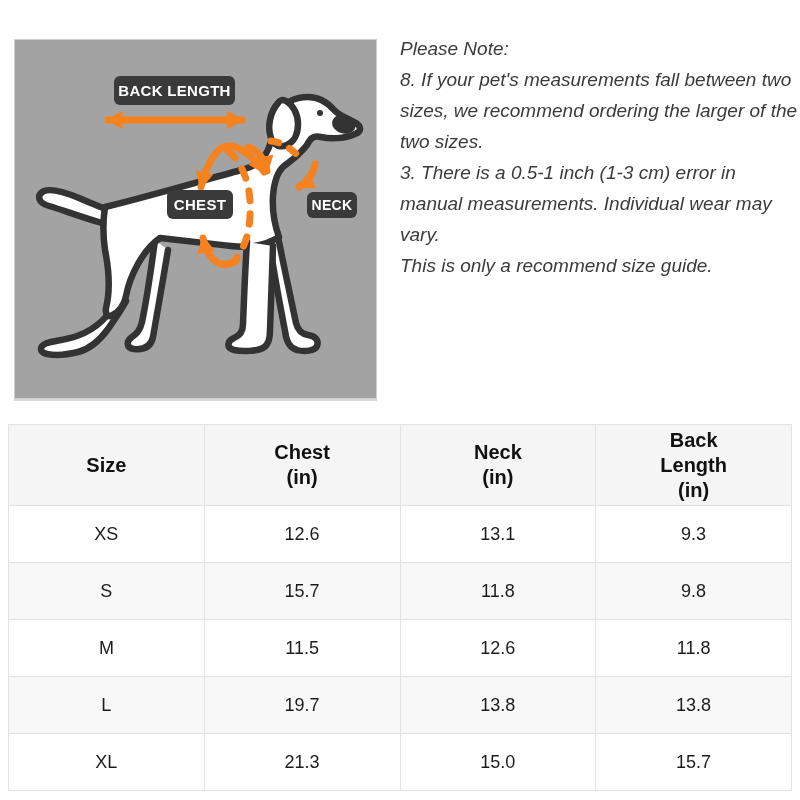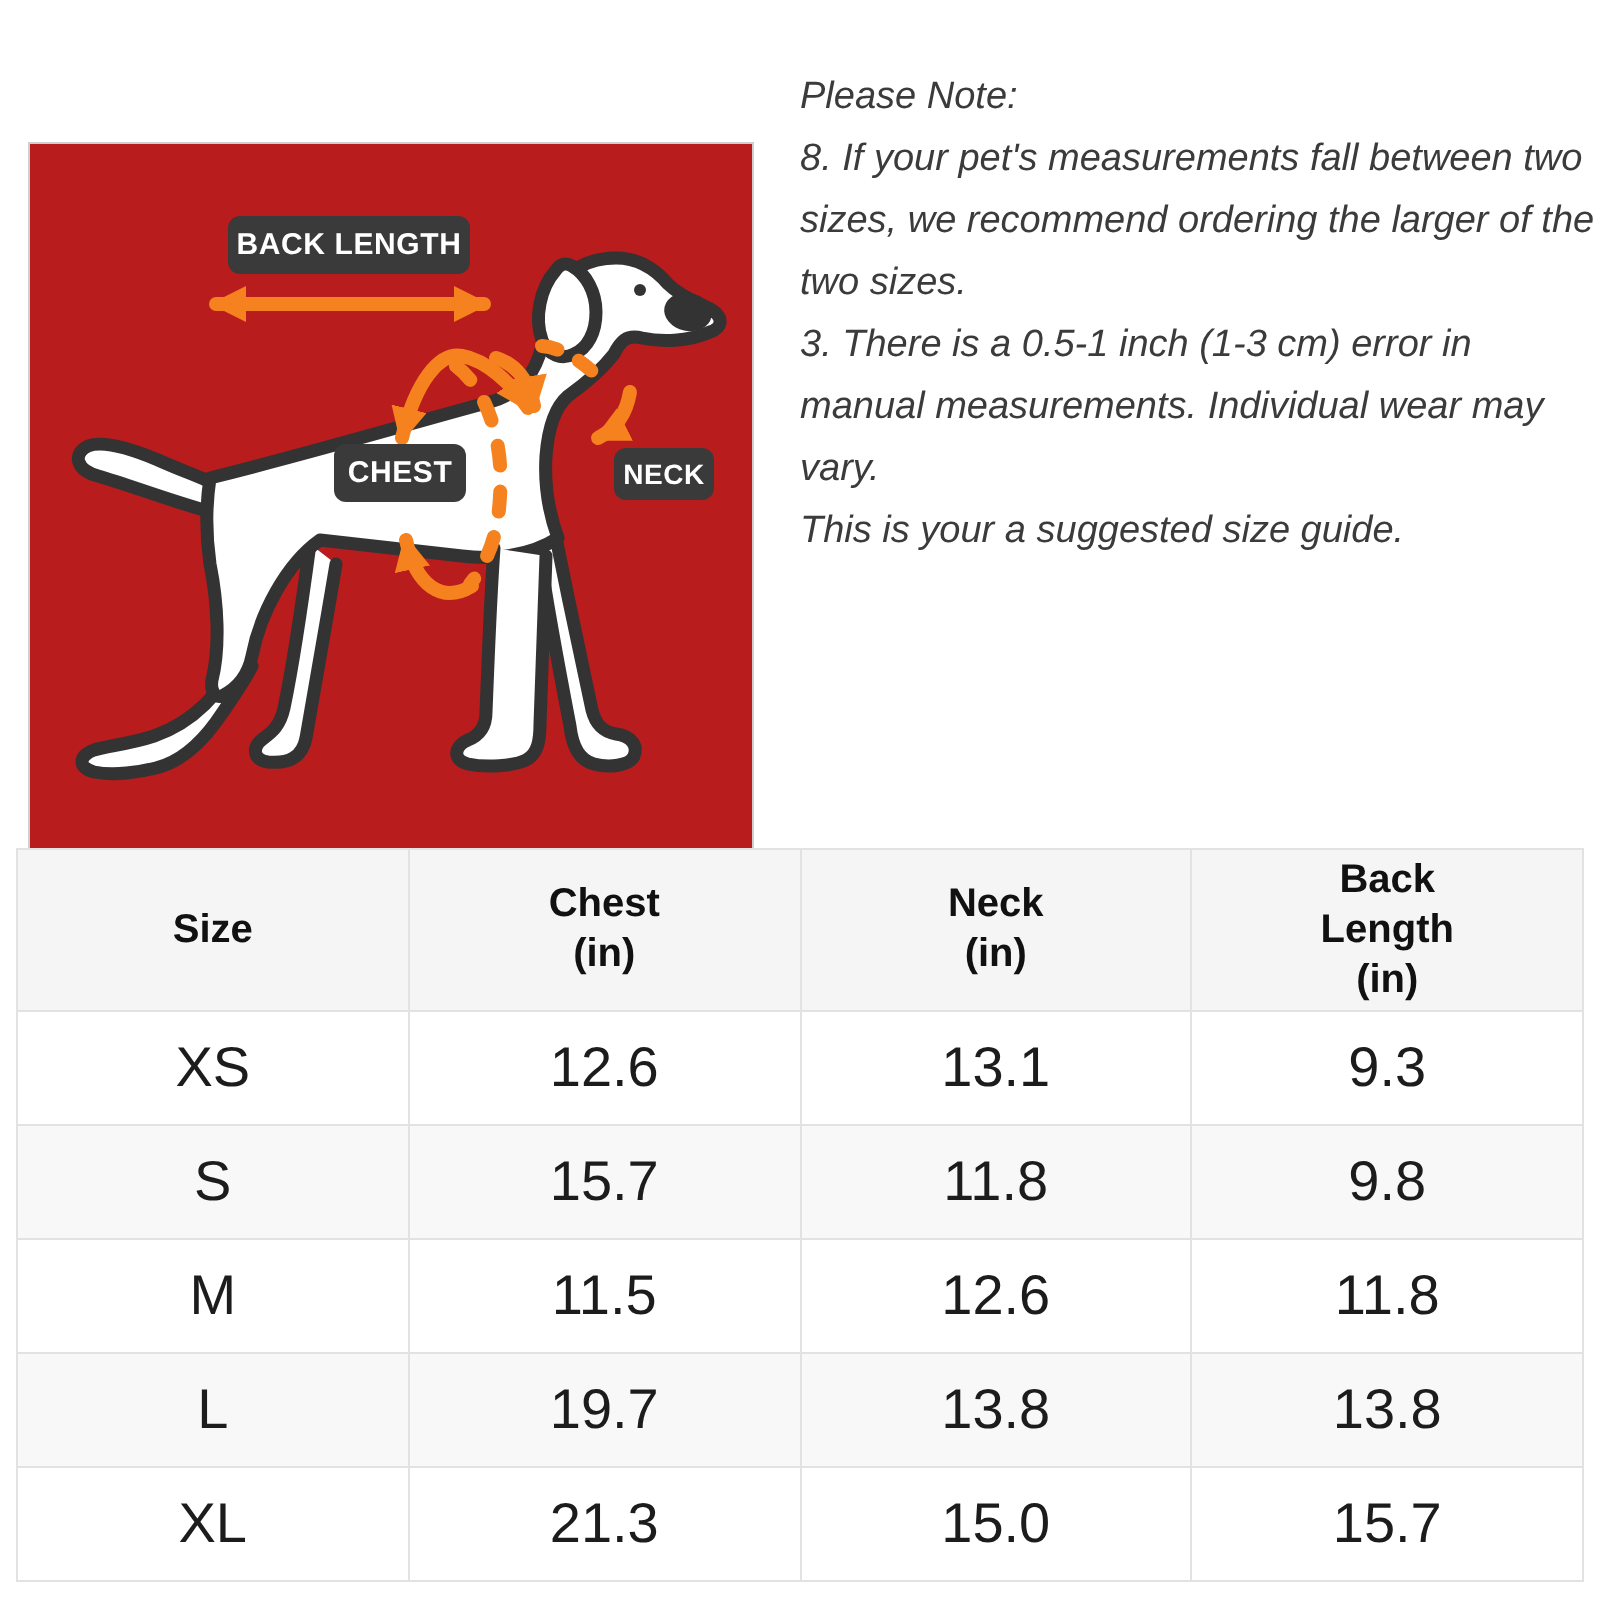--- a/index.html
+++ b/index.html
@@ -3,21 +3,21 @@
 <meta charset="utf-8">
 <style>
   * { margin:0; padding:0; box-sizing:border-box; }
   html,body { background:#fff; }
   body { font-family:"Liberation Sans","DejaVu Sans",sans-serif; }
   .page { position:relative; width:800px; height:800px; background:#fff; overflow:hidden; }
 
   
   .diagram-box {
     position:absolute; left:14px; top:39px; width:363px; height:360px;
-    background:#b91c1c; border:1px solid #cfcfcf; box-shadow:0 2px 0 #d9d9d9;margin-top:32px;
+    background:#a3a3a3; border:1px solid #cfcfcf; box-shadow:0 2px 0 #d9d9d9;
   }
   .diagram-box svg { position:absolute; left:0; top:0; }
   .badge {
     position:absolute; background:#3a3a3a; color:#fff; font-weight:bold;
     font-size:15px; letter-spacing:.3px; border-radius:6px;
     display:flex; align-items:center; justify-content:center; white-space:nowrap;
   }
   .badge-backlength { left:99px; top:36px;  width:121px; height:29px; }
   .badge-chest      { left:152px; top:150px; width:66px;  height:29px; }
   .badge-neck       { left:292px; top:152px; width:50px;  height:26px; font-size:14px; }
@@ -34,21 +34,21 @@
     position:absolute; left:8px; top:424px; width:784px; height:366px;
     border-collapse:collapse; table-layout:fixed;
   }
   .size-table th, .size-table td {
     border:1px solid #e2e2e2; text-align:center; vertical-align:middle;
   }
   .size-table th {
     background:#f5f5f5; font-size:20px; font-weight:bold; color:#111;
     line-height:25px; white-space:pre-line; height:81px;
   }
-  .size-table td { font-size:28px; color:#1c1c1c; height:57px; background:#fff; }
+  .size-table td { font-size:18px; color:#1c1c1c; height:57px; background:#fff; }
   .size-table tr.stripe td { background:#f8f8f8; }
 </style>
 </head>
 <body>
 
 <div class="page">
 
   <div class="diagram-box">
     <svg width="361" height="358" viewBox="0 0 361 358">
       <defs>
@@ -92,21 +92,21 @@
 
     <div class="badge badge-backlength">BACK LENGTH</div>
     <div class="badge badge-chest">CHEST</div>
     <div class="badge badge-neck">NECK</div>
   </div>
 
   <div class="notes">
     <p>Please Note:</p>
     <p>8. If your pet's measurements fall between two sizes, we recommend ordering the larger of the two sizes.</p>
     <p>3. There is a 0.5-1 inch (1-3 cm) error in manual measurements. Individual wear may vary.</p>
-    <p>This is your a suggested size guide.</p>
+    <p>This is only a recommend size guide.</p>
   </div>
 
   <table class="size-table">
     <thead>
       <tr>
         <th>Size</th>
         <th>Chest
 (in)</th>
         <th>Neck
 (in)</th>

